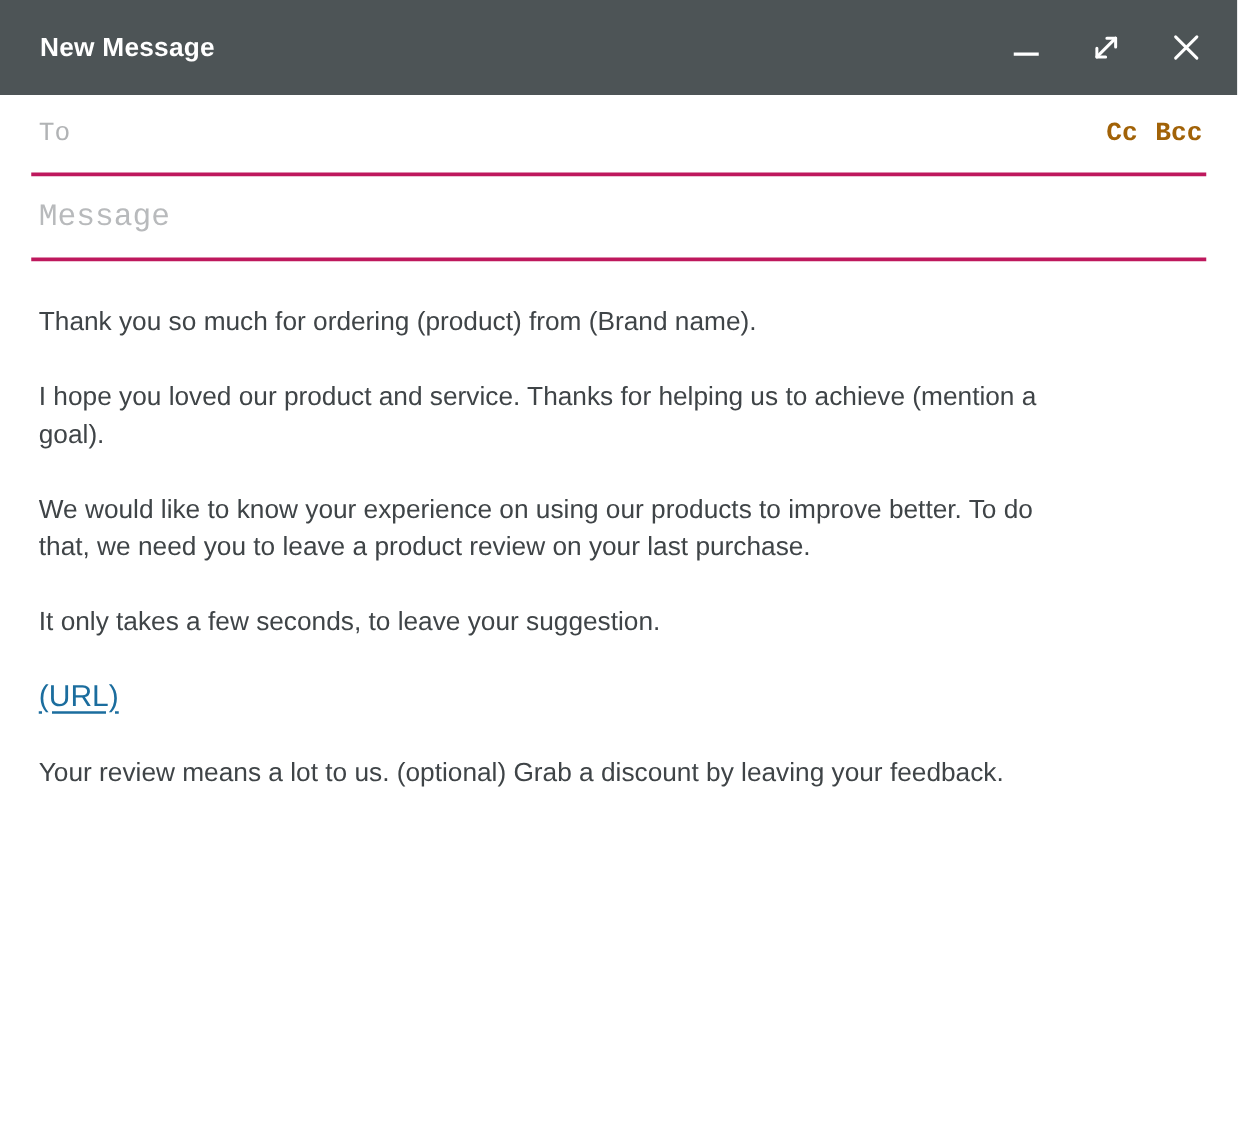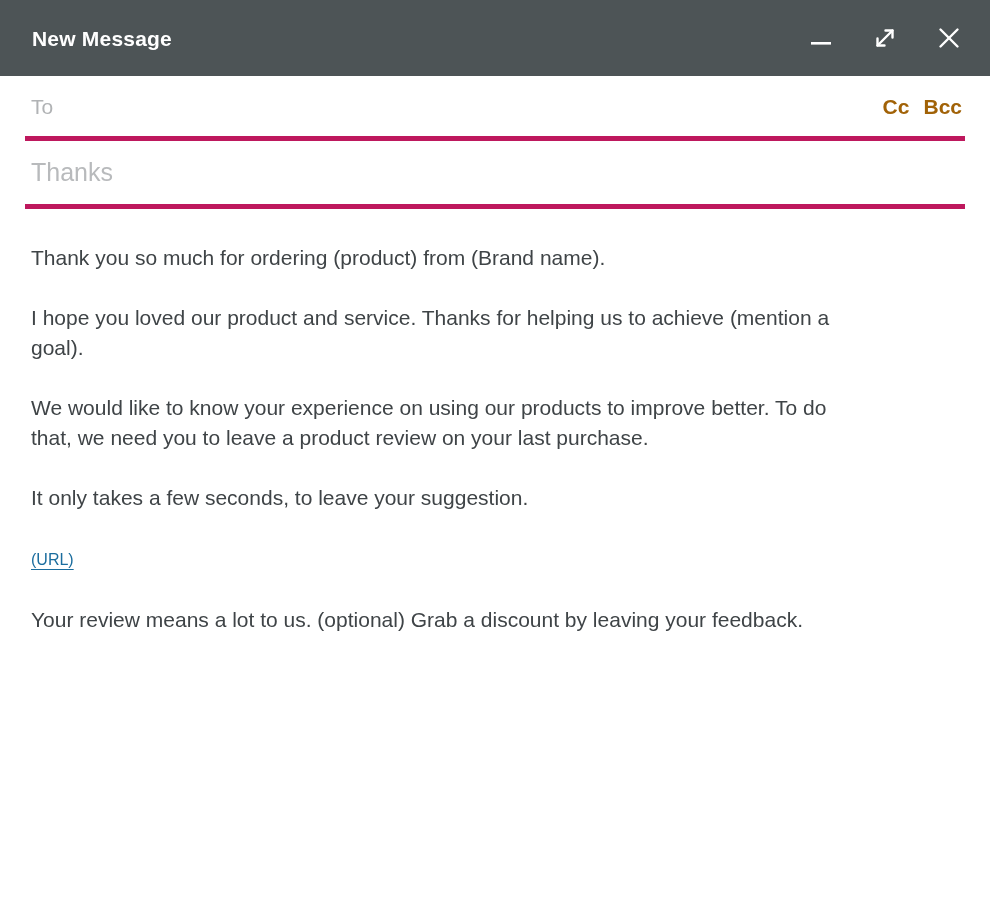--- a/index.html
+++ b/index.html
@@ -58,22 +58,23 @@
   .win-btn svg { display: block; }
 
   
   .field-row {
     position: relative;
     margin: 0 25px;
     height: 65px;
     display: flex;
     align-items: center;
     justify-content: space-between;
-    border-bottom: 5px solid #be185d;
-    box-sizing: border-box;
+    border-bottom: 3px solid #be185d;
+    box-sizing: border-box;
+    font-family: Liberation Mono, monospace;
   }
   .field-row.subject-row {
     height: 68px;
   }
   .field-placeholder {
     color: #b1b3b5;
     font-size: 21px;
     line-height: 1;
     padding-left: 6px;
     user-select: none;
@@ -106,21 +107,21 @@
   .body-para {
     color: #3f4447;
     font-size: 21px;
     line-height: 30px;
     margin: 0 0 30px 0;
     max-width: 800px;
     word-wrap: break-word;
   }
   .body-link {
     color: #1b6d9e;
-    font-size: 16px;
+    font-size: 24px;
     line-height: 30px;
     text-decoration: underline;
     text-underline-offset: 4px;
     cursor: pointer;
     margin-top: 44px;
   }
   .sig-line {
     display: block;
   }
 </style>
@@ -166,21 +167,21 @@
 
   <div class="field-row">
     <div class="field-placeholder">To</div>
     <div class="ccbcc">
       <span class="ccbcc-link">Cc</span>
       <span class="ccbcc-link">Bcc</span>
     </div>
   </div>
 
   <div class="field-row subject-row">
-    <div class="field-placeholder subject">Thanks</div>
+    <div class="field-placeholder subject">Message</div>
   </div>
 
   <div class="body-area">
 
 
     <p class="body-para">Thank you so much for ordering (product) from (Brand name).</p>
 
     <p class="body-para">I hope you loved our product and service. Thanks for helping us to achieve (mention a goal).</p>
 
     <p class="body-para">We would like to know your experience on using our products to improve better. To do that, we need you to leave a product review on your last purchase.</p>

